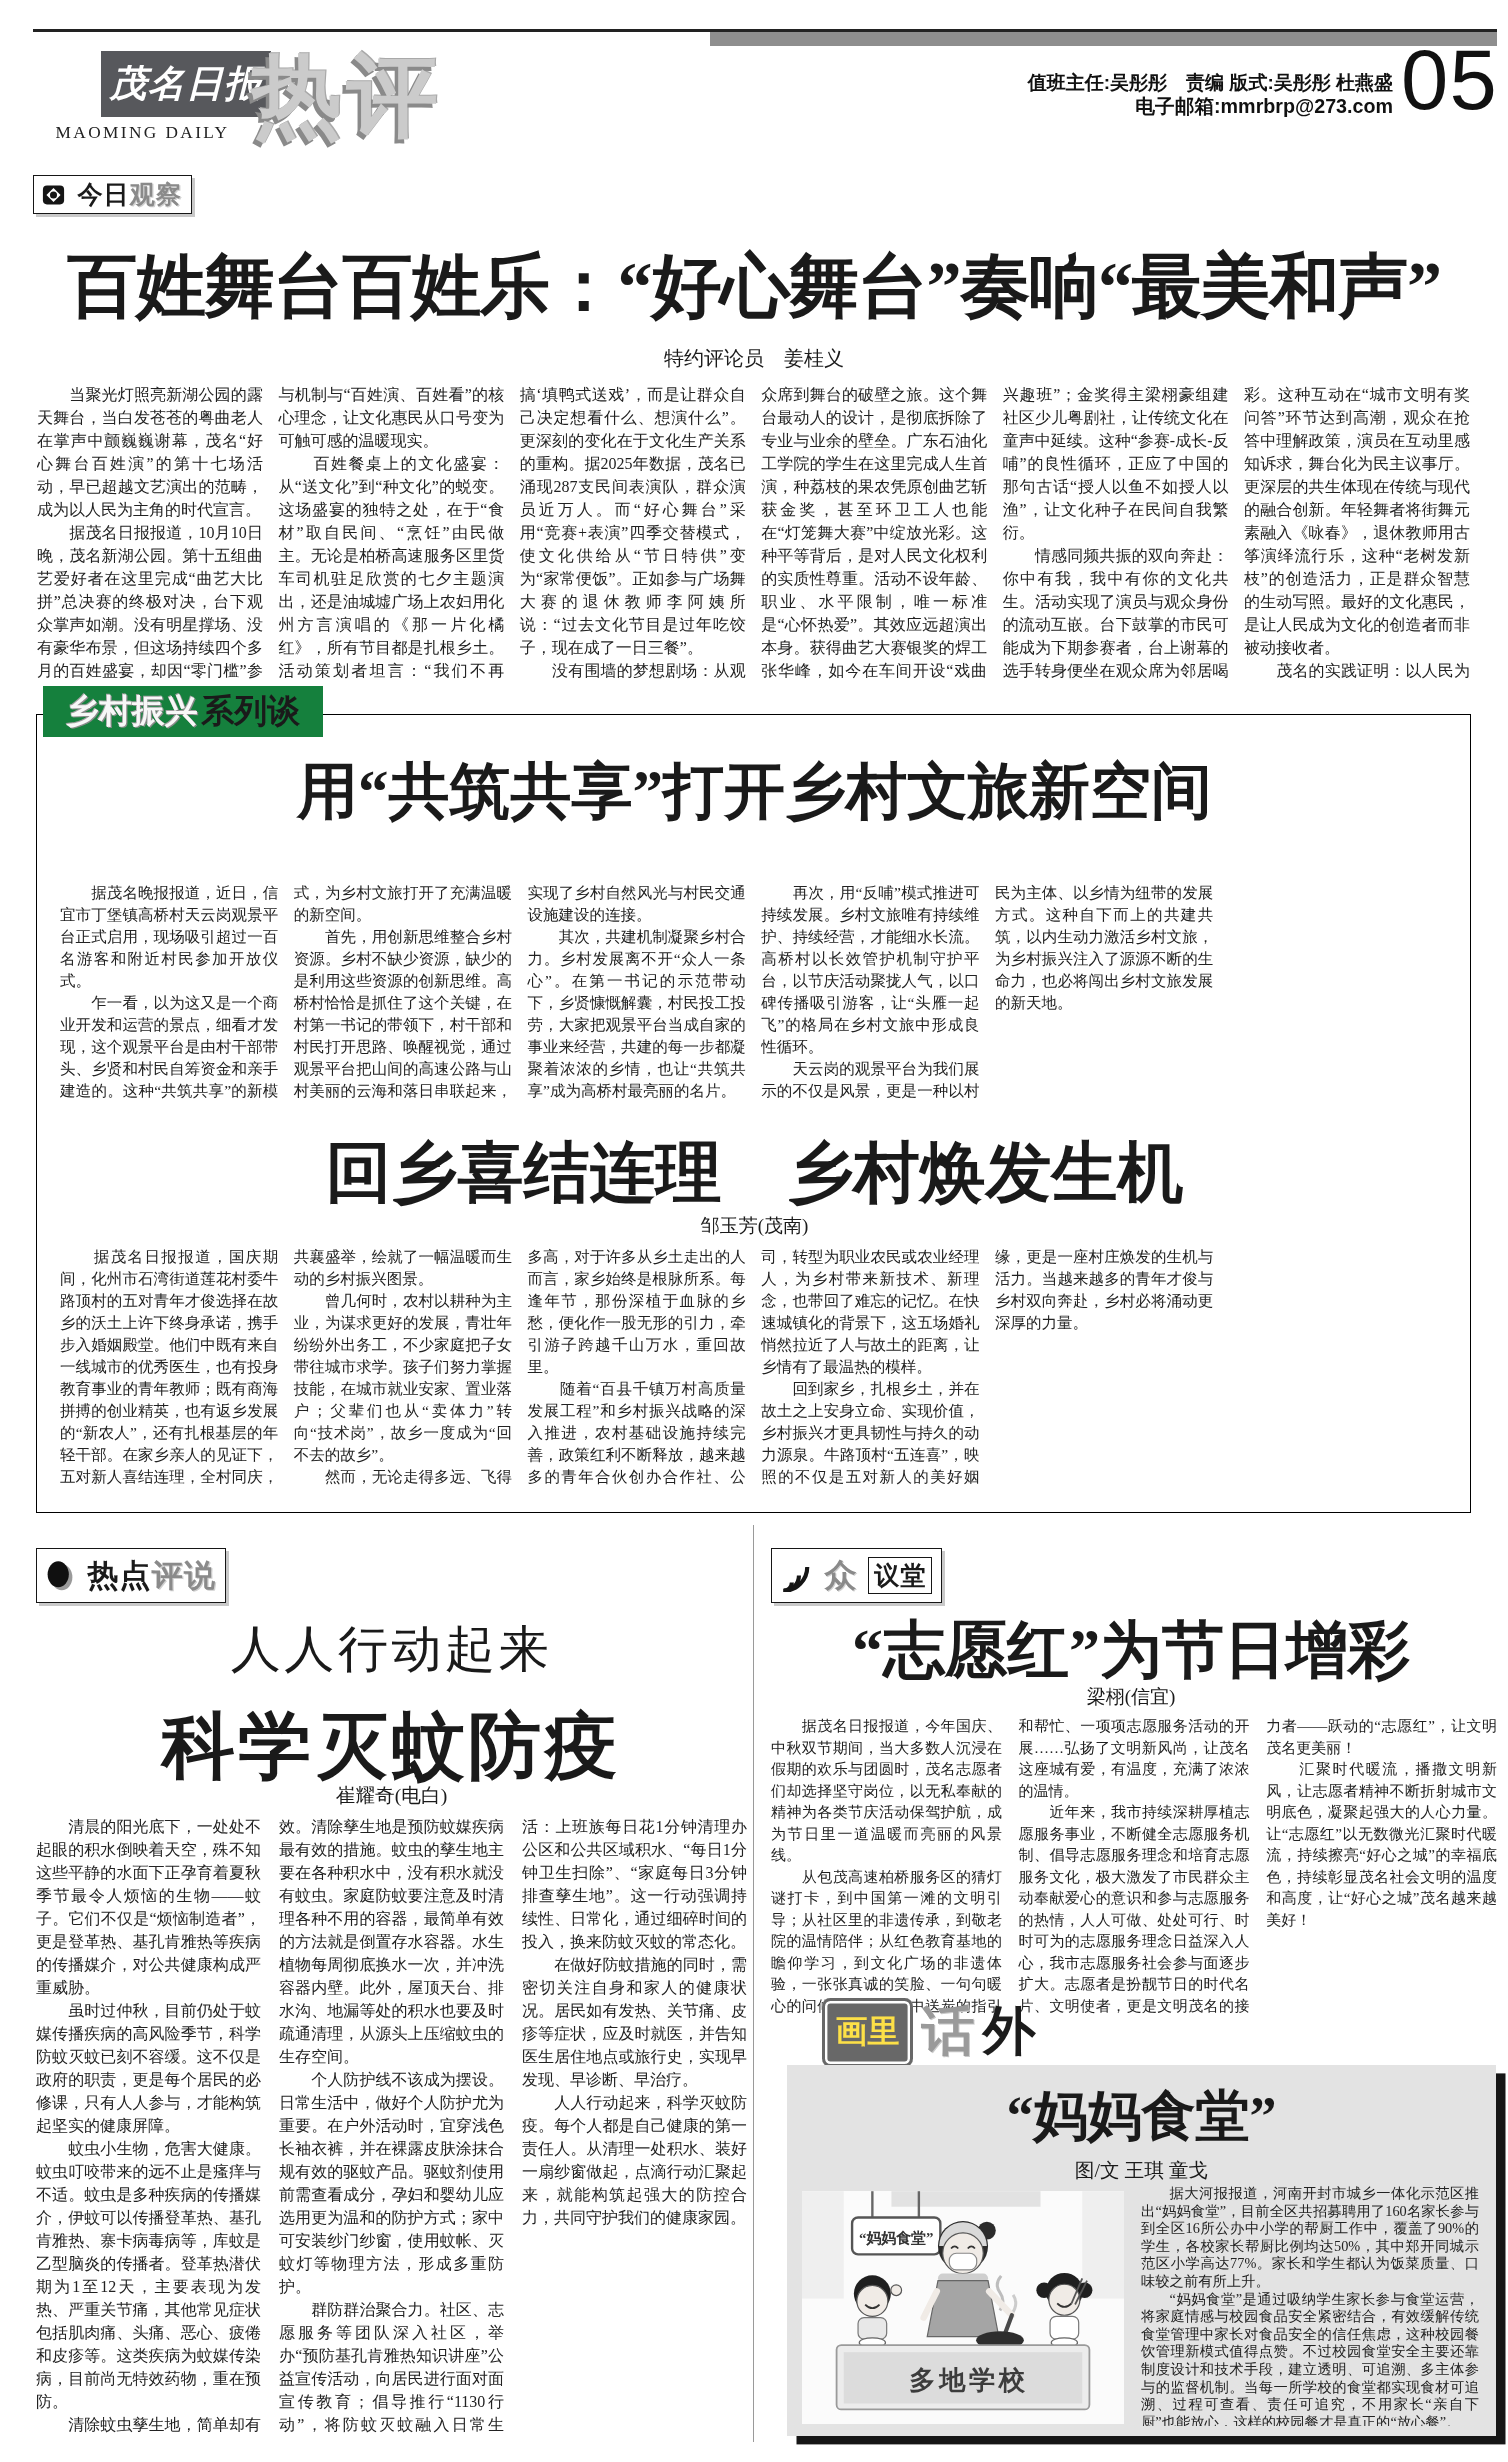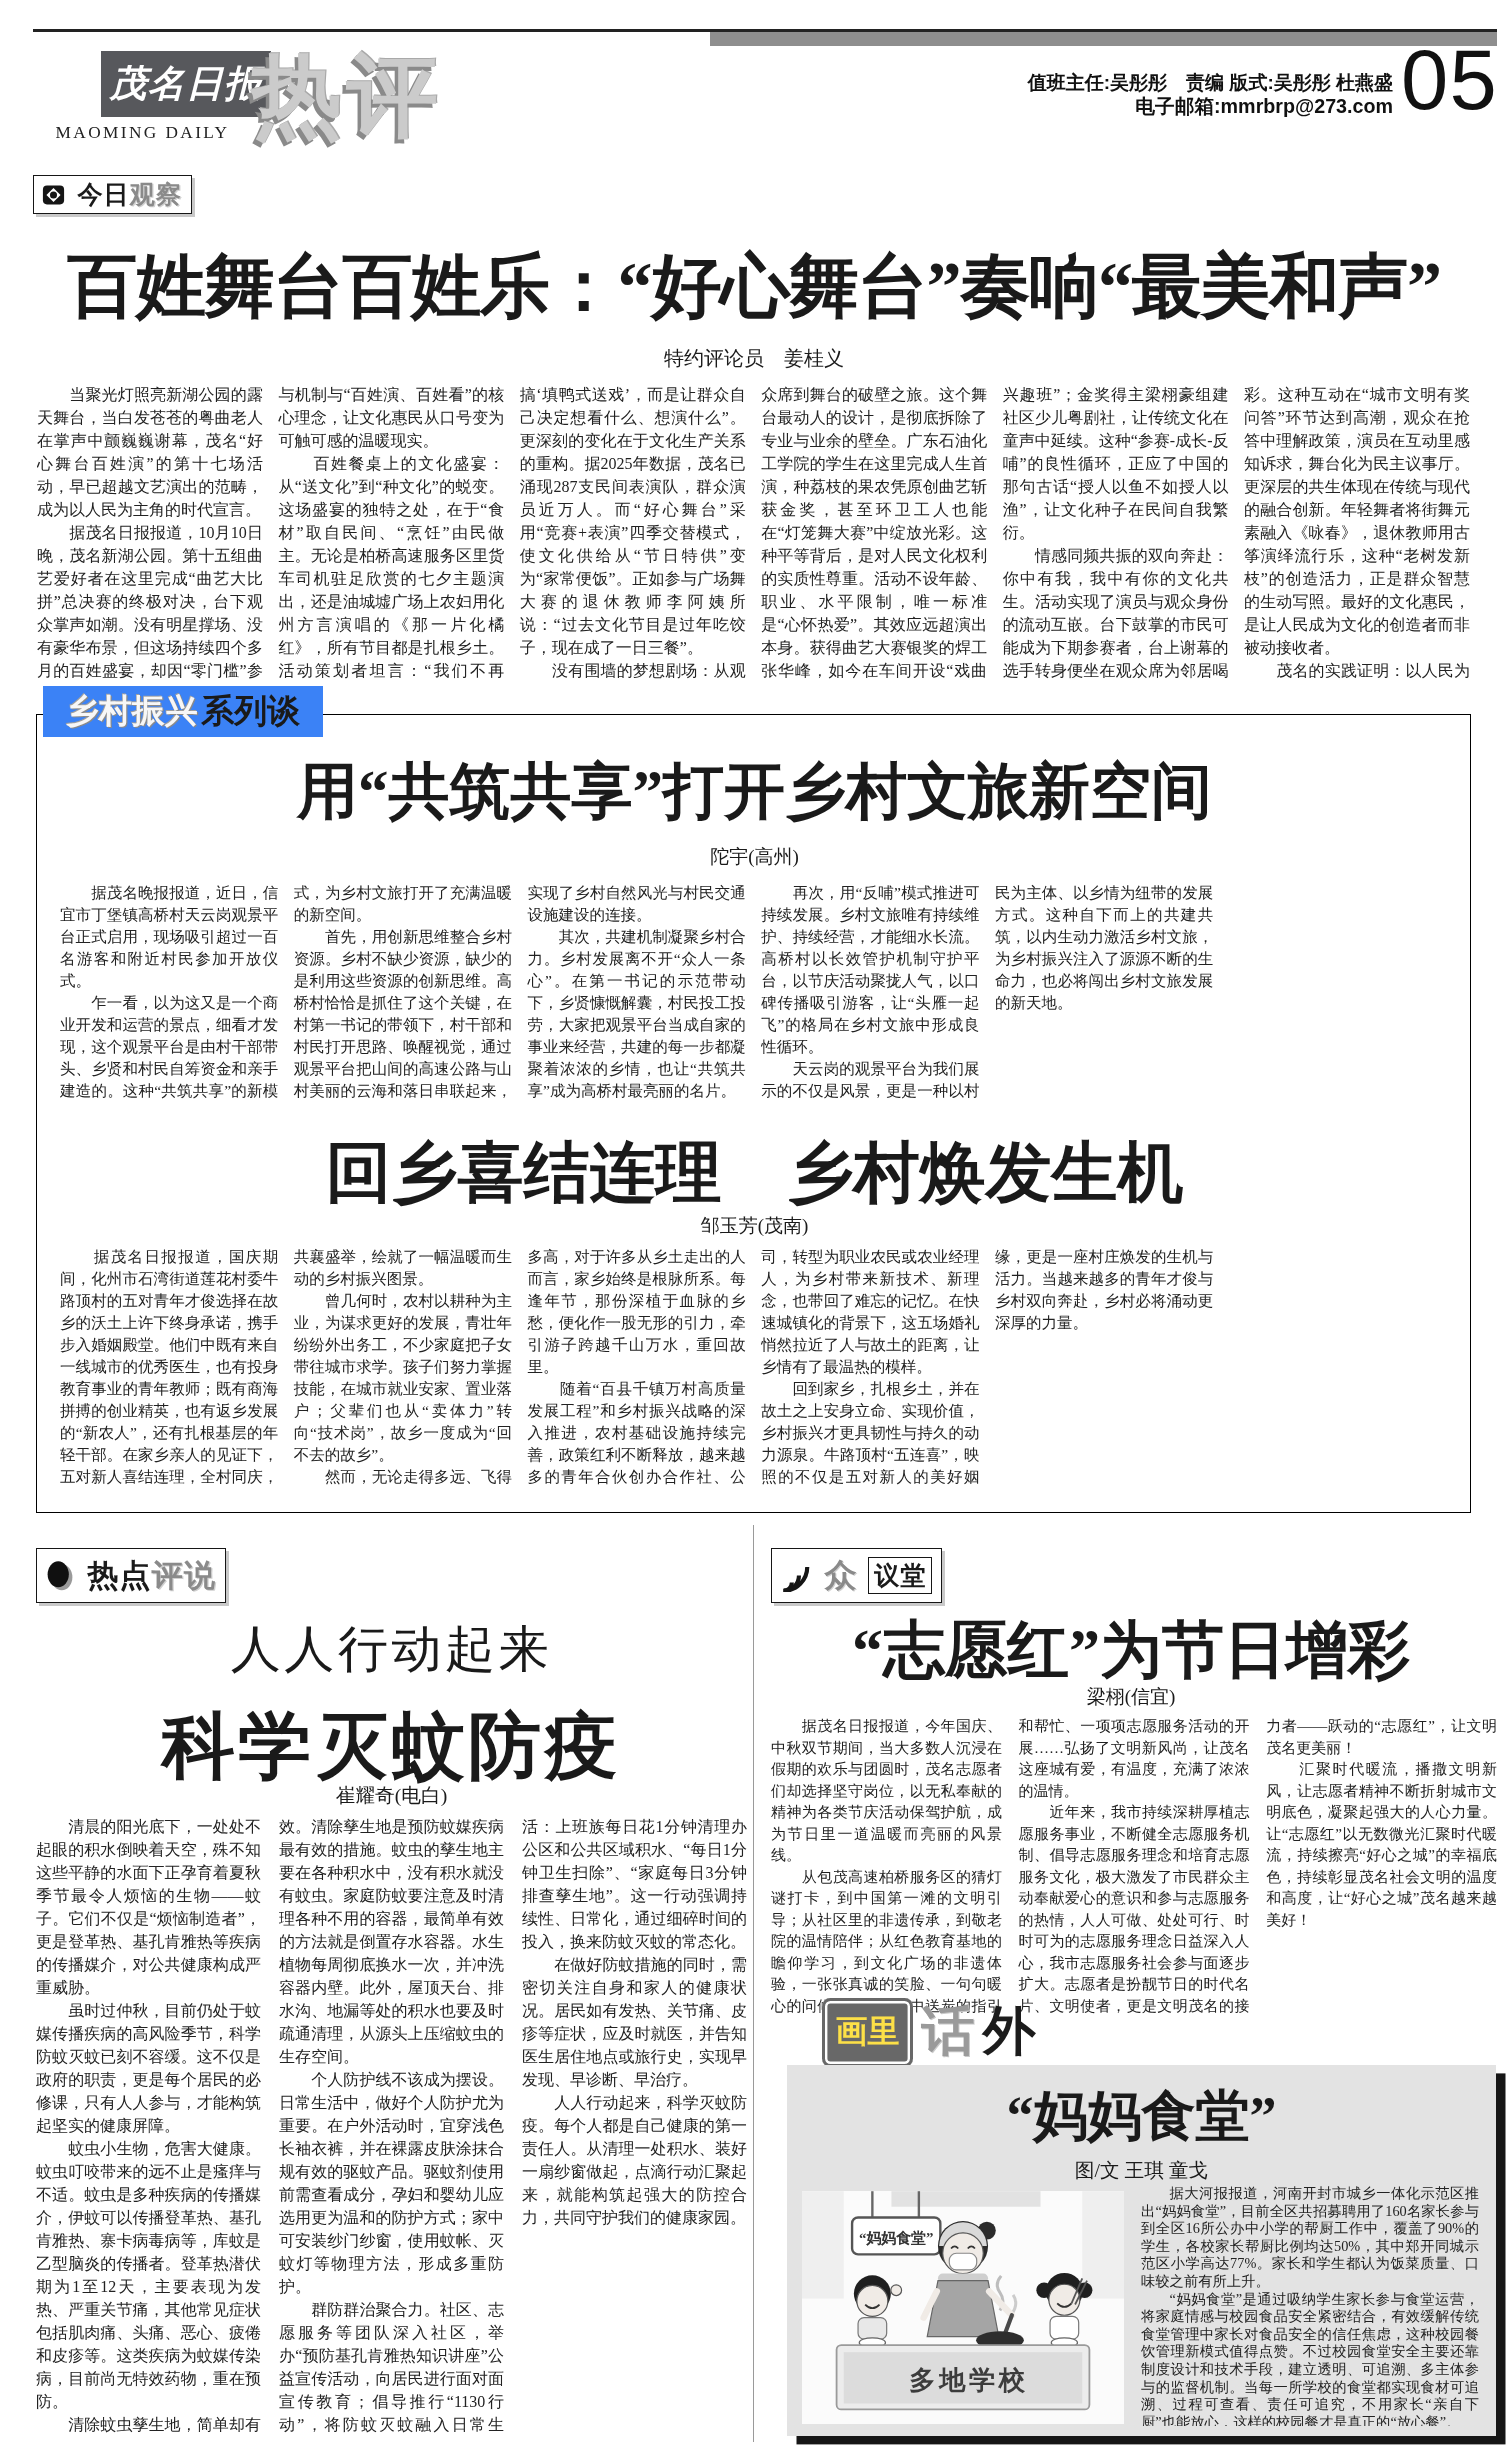--- a/index.html
+++ b/index.html
@@ -26,21 +26,21 @@
   .badge-label{font-size:25px;font-weight:700;letter-spacing:1.2px;white-space:nowrap;}
   .badge-light{color:#8a8a8a;text-shadow:1.2px 1.2px 0 #d0d0d0;}
   
   #obs-badge{left:33px;top:175px;height:39px;}
   #obs-headline{left:24px;top:241px;width:1460px;font-size:70px;font-weight:700;letter-spacing:-1.2px;line-height:1.3;}
   #obs-byline{left:24px;top:345px;width:1460px;font-size:20px;}
   #obs-body{left:37px;top:383px;width:1433px;height:303px;column-count:6;column-gap:15.5px;
             font-size:16px;line-height:23px;}
   
   #rural-box{left:36px;top:714px;width:1435px;height:799px;border:1.2px solid #000;box-sizing:border-box;}
-  #rural-badge{left:43px;top:686px;width:280px;height:51px;background:#3b82f6;display:flex;
+  #rural-badge{left:43px;top:686px;width:280px;height:51px;background:#15803d;display:flex;
                align-items:center;justify-content:center;gap:3.6px;font-size:33px;font-weight:700;}
   #rural-badge .lt{color:#f7f7f7;text-shadow:1.2px 1.2px 0 #8a8a8a,-0.6px -0.6px 0 #9f9f9f;}
   #rural-head1{left:42px;top:751px;width:1425px;font-size:61px;font-weight:700;}
   #rural-byline1{left:42px;top:844px;width:1425px;font-size:19px;}
   #rural-body1{left:60px;top:882px;width:1387px;height:240px;column-count:6;column-gap:15.5px;
                font-size:15.5px;line-height:22px;}
   #rural-head2{left:42px;top:1128px;width:1425px;font-size:66px;font-weight:700;}
   #rural-byline2{left:42px;top:1213px;width:1425px;font-size:19px;}
   #rural-body2{left:60px;top:1246px;width:1387px;height:253px;column-count:6;column-gap:15.5px;
                font-size:15.5px;line-height:22px;}
@@ -107,21 +107,20 @@
 　　没有围墙的梦想剧场：从观众席到舞台的破壁之旅。这个舞台最动人的设计，是彻底拆除了专业与业余的壁垒。广东石油化工学院的学生在这里完成人生首演，种荔枝的果农凭原创曲艺斩获金奖，甚至环卫工人也能在“灯笼舞大赛”中绽放光彩。这种平等背后，是对人民文化权利的实质性尊重。活动不设年龄、职业、水平限制，唯一标准是“心怀热爱”。其效应远超演出本身。获得曲艺大赛银奖的焊工张华峰，如今在车间开设“戏曲兴趣班”；金奖得主梁栩豪组建社区少儿粤剧社，让传统文化在童声中延续。这种“参赛-成长-反哺”的良性循环，正应了中国的那句古话“授人以鱼不如授人以渔”，让文化种子在民间自我繁衍。
 　　情感同频共振的双向奔赴：你中有我，我中有你的文化共生。活动实现了演员与观众身份的流动互嵌。台下鼓掌的市民可能成为下期参赛者，台上谢幕的选手转身便坐在观众席为邻居喝彩。这种互动在“城市文明有奖问答”环节达到高潮，观众在抢答中理解政策，演员在互动里感知诉求，舞台化为民主议事厅。更深层的共生体现在传统与现代的融合创新。年轻舞者将街舞元素融入《咏春》，退休教师用古筝演绎流行乐，这种“老树发新枝”的创造活力，正是群众智慧的生动写照。最好的文化惠民，是让人民成为文化的创造者而非被动接收者。
 　　茂名的实践证明：以人民为中心的文化建设，从来不是施舍而是激活。当“非遗半小时”活动中百名汉服爱好者手提灯笼巡游，当“曲艺大比拼”现场九旬老人登台传授粤韵技巧，这些瞬间共同诠释了“人民主体性”的真谛：文化的力量，不在庙堂之高，而在江湖之远。一位市民感慨：“过去觉得高雅艺术遥不可及，现在发现舞台就在家门口。”这或许正是“好心舞台”最宝贵的启示：当文化真正属于每个人，文明才会扎根生长。而茂名的夜晚，正因为无数普通人的笑脸，才会星光璀璨。</div>
 
   <div class="abs" id="rural-box"></div>
   <div class="abs" id="rural-badge">
     <span class="lt">乡村振兴</span>
       <span>系列谈</span>
   </div>
   <div class="abs ctr" id="rural-head1">用“共筑共享”打开乡村文旅新空间</div>
-  <div class="abs ctr" id="rural-byline1">陀宇(高州)</div>
   <div class="abs body-text" id="rural-body1">　　据茂名晚报报道，近日，信宜市丁堡镇高桥村天云岗观景平台正式启用，现场吸引超过一百名游客和附近村民参加开放仪式。
 　　乍一看，以为这又是一个商业开发和运营的景点，细看才发现，这个观景平台是由村干部带头、乡贤和村民自筹资金和亲手建造的。这种“共筑共享”的新模式，为乡村文旅打开了充满温暖的新空间。
 　　首先，用创新思维整合乡村资源。乡村不缺少资源，缺少的是利用这些资源的创新思维。高桥村恰恰是抓住了这个关键，在村第一书记的带领下，村干部和村民打开思路、唤醒视觉，通过观景平台把山间的高速公路与山村美丽的云海和落日串联起来，实现了乡村自然风光与村民交通设施建设的连接。
 　　其次，共建机制凝聚乡村合力。乡村发展离不开“众人一条心”。在第一书记的示范带动下，乡贤慷慨解囊，村民投工投劳，大家把观景平台当成自家的事业来经营，共建的每一步都凝聚着浓浓的乡情，也让“共筑共享”成为高桥村最亮丽的名片。
 　　再次，用“反哺”模式推进可持续发展。乡村文旅唯有持续维护、持续经营，才能细水长流。高桥村以长效管护机制守护平台，以节庆活动聚拢人气，以口碑传播吸引游客，让“头雁一起飞”的格局在乡村文旅中形成良性循环。
 　　天云岗的观景平台为我们展示的不仅是风景，更是一种以村民为主体、以乡情为纽带的发展方式。这种自下而上的共建共筑，以内生动力激活乡村文旅，为乡村振兴注入了源源不断的生命力，也必将闯出乡村文旅发展的新天地。</div>
   <div class="abs ctr" id="rural-head2">回乡喜结连理　乡村焕发生机</div>
   <div class="abs ctr" id="rural-byline2">邹玉芳(茂南)</div>
   <div class="abs body-text" id="rural-body2">　　据茂名日报报道，国庆期间，化州市石湾街道莲花村委牛路顶村的五对青年才俊选择在故乡的沃土上许下终身承诺，携手步入婚姻殿堂。他们中既有来自一线城市的优秀医生，也有投身教育事业的青年教师；既有商海拼搏的创业精英，也有返乡发展的“新农人”，还有扎根基层的年轻干部。在家乡亲人的见证下，五对新人喜结连理，全村同庆，共襄盛举，绘就了一幅温暖而生动的乡村振兴图景。
 　　曾几何时，农村以耕种为主业，为谋求更好的发展，青壮年纷纷外出务工，不少家庭把子女带往城市求学。孩子们努力掌握技能，在城市就业安家、置业落户；父辈们也从“卖体力”转向“技术岗”，故乡一度成为“回不去的故乡”。

